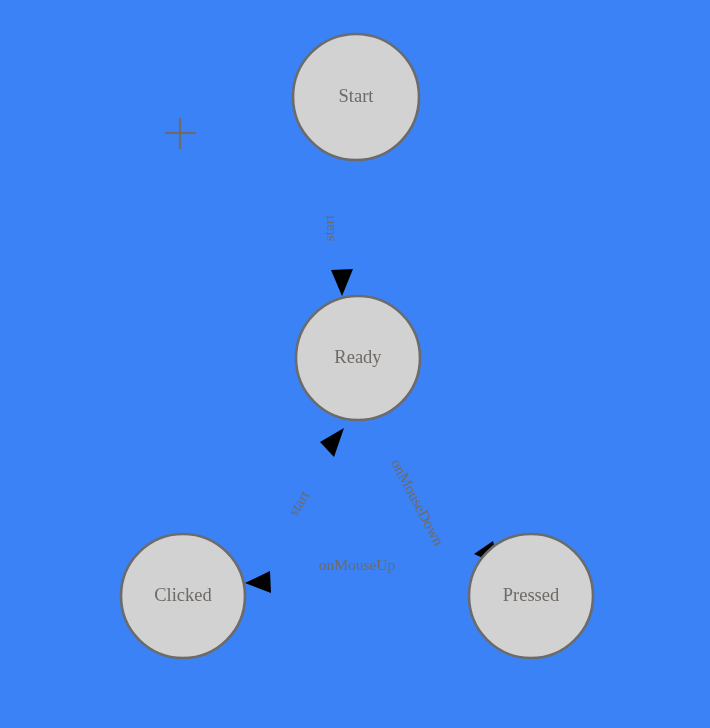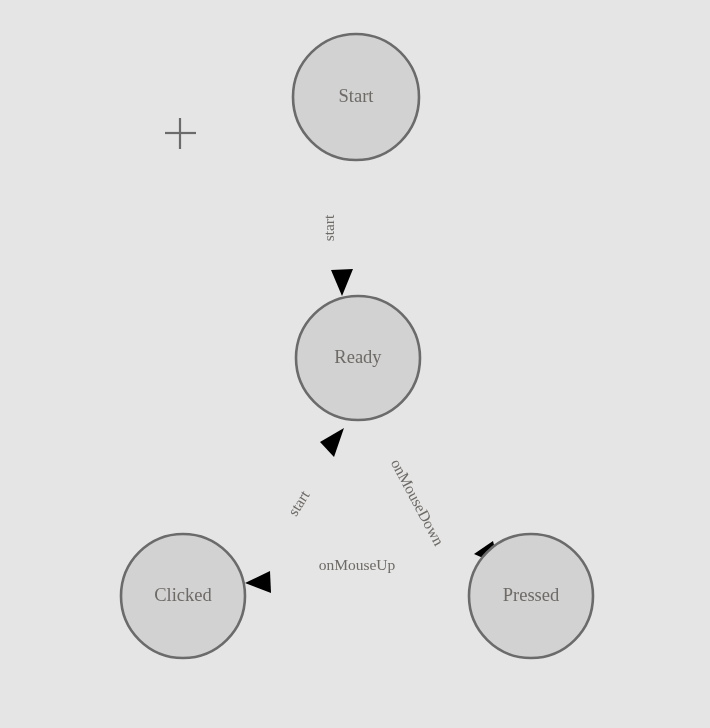--- a/index.html
+++ b/index.html
@@ -10,21 +10,21 @@
   body {
     width: 710px;
     height: 728px;
     overflow: hidden;
     font-family: "Liberation Serif", "DejaVu Serif", serif;
   }
   #canvas-root {
     position: relative;
     width: 710px;
     height: 728px;
-    background: #e5e5e5;
+    background: #3b82f6;
   }
   #diagram-svg {
     position: absolute;
     top: 0;
     left: 0;
     width: 710px;
     height: 728px;
     display: block;
   }
   .node-circle {

